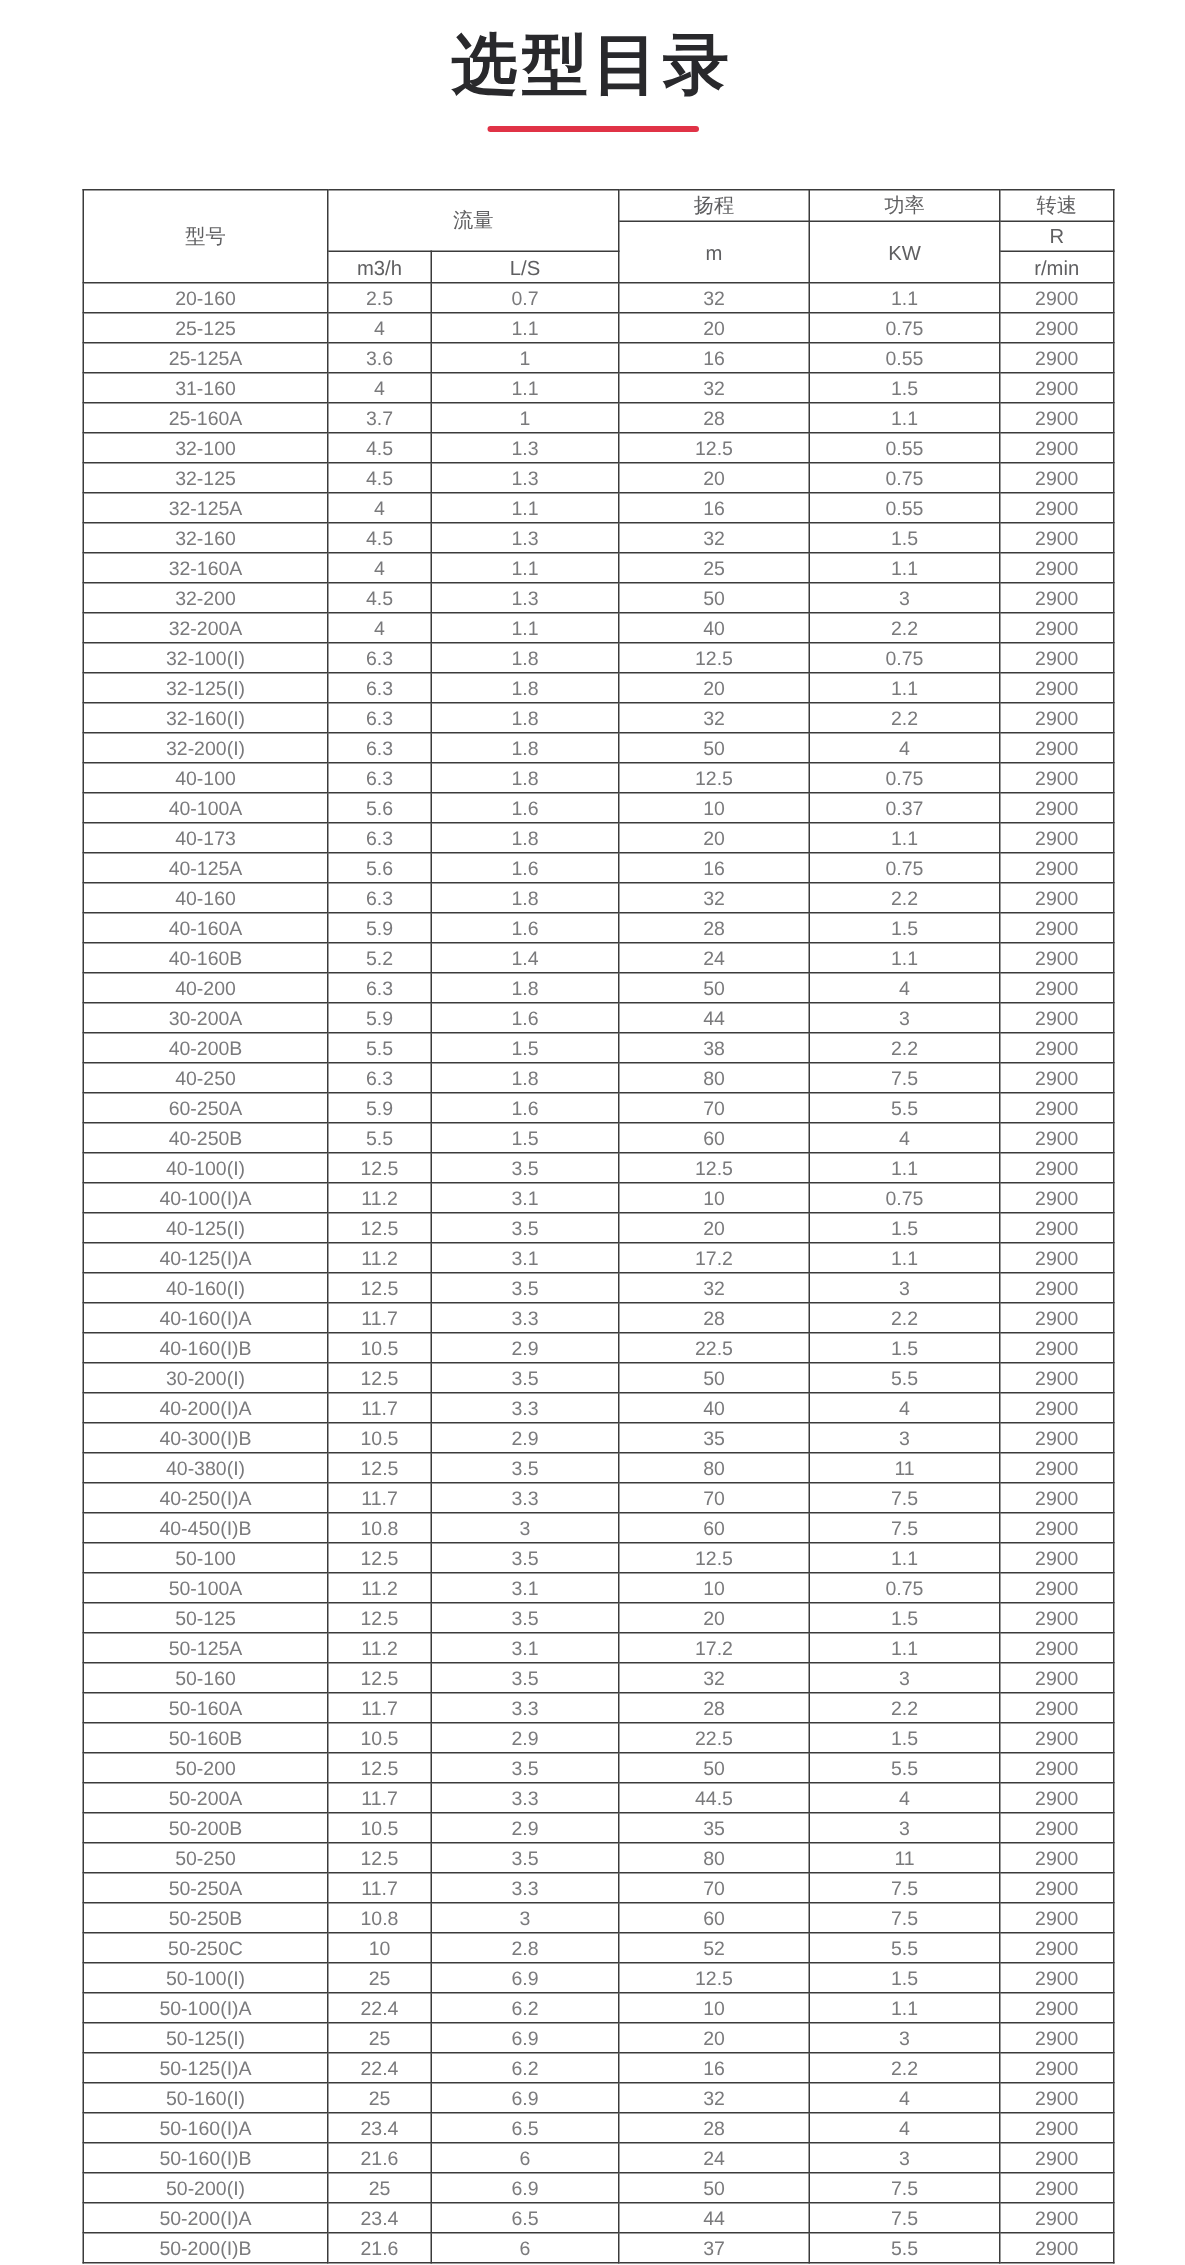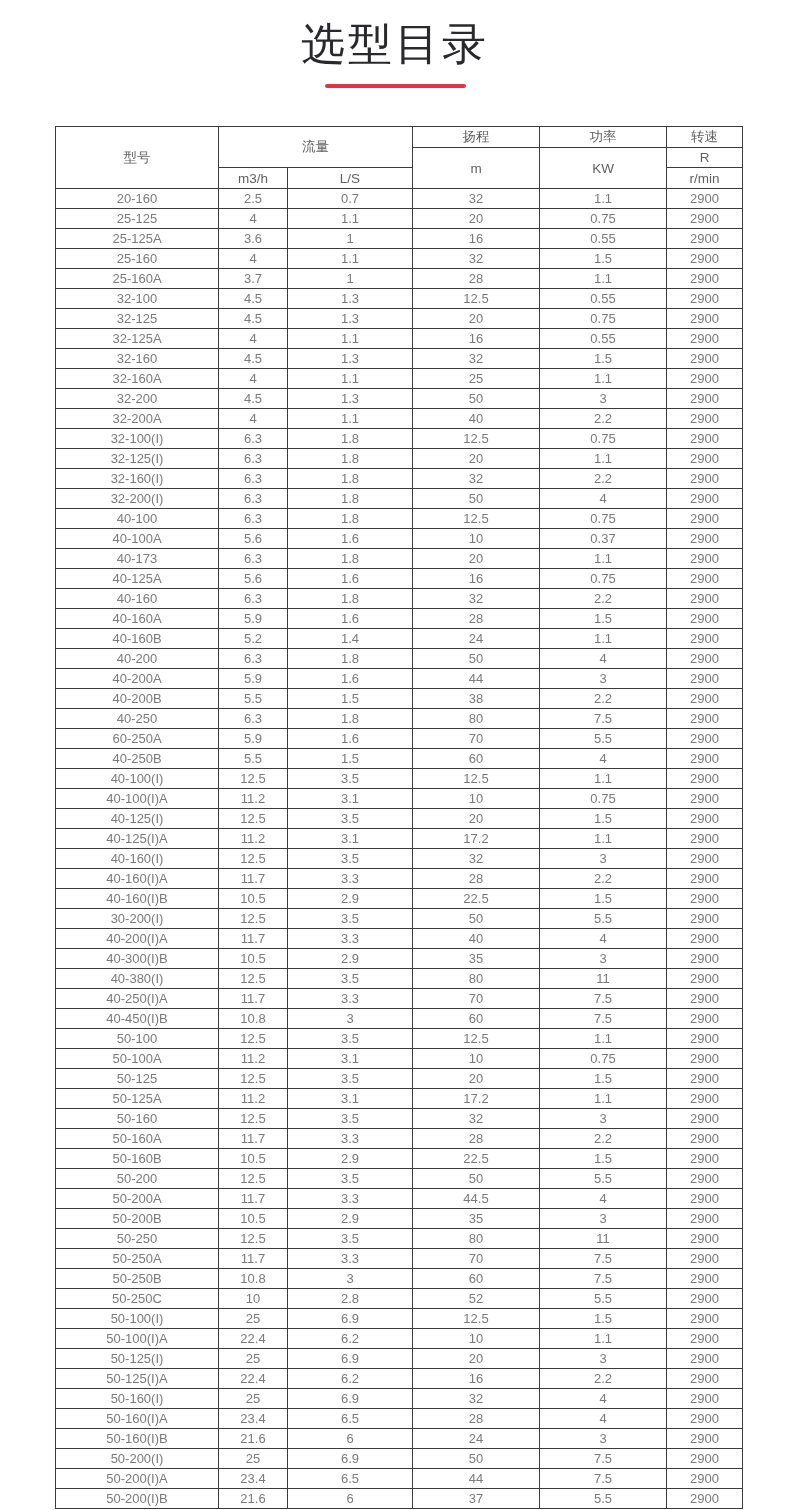--- a/index.html
+++ b/index.html
@@ -12,21 +12,21 @@
     overflow: hidden;
     background: #ffffff;
     font-family: "Liberation Sans", "DejaVu Sans", sans-serif;
   }
   .page-title {
     margin: 0;
     padding-top: 15px;
     text-align: center;
     font-size: 44px;
     line-height: 1.3;
-    font-weight: 400;
+    font-weight: 700;
     color: #29292c;
     letter-spacing: 3px;
   }
   .title-underline {
     width: 141px;
     height: 4px;
     margin: 12px auto 0 auto;
     border-radius: 2px;
     background: #e03246;
   }
@@ -117,21 +117,21 @@
         </tr>
         <tr>
           <td>25-125A</td>
           <td>3.6</td>
           <td>1</td>
           <td>16</td>
           <td>0.55</td>
           <td>2900</td>
         </tr>
         <tr>
-          <td>25-160</td>
+          <td>31-160</td>
           <td>4</td>
           <td>1.1</td>
           <td>32</td>
           <td>1.5</td>
           <td>2900</td>
         </tr>
         <tr>
           <td>25-160A</td>
           <td>3.7</td>
           <td>1</td>
@@ -285,21 +285,21 @@
         </tr>
         <tr>
           <td>40-200</td>
           <td>6.3</td>
           <td>1.8</td>
           <td>50</td>
           <td>4</td>
           <td>2900</td>
         </tr>
         <tr>
-          <td>40-200A</td>
+          <td>30-200A</td>
           <td>5.9</td>
           <td>1.6</td>
           <td>44</td>
           <td>3</td>
           <td>2900</td>
         </tr>
         <tr>
           <td>40-200B</td>
           <td>5.5</td>
           <td>1.5</td>

